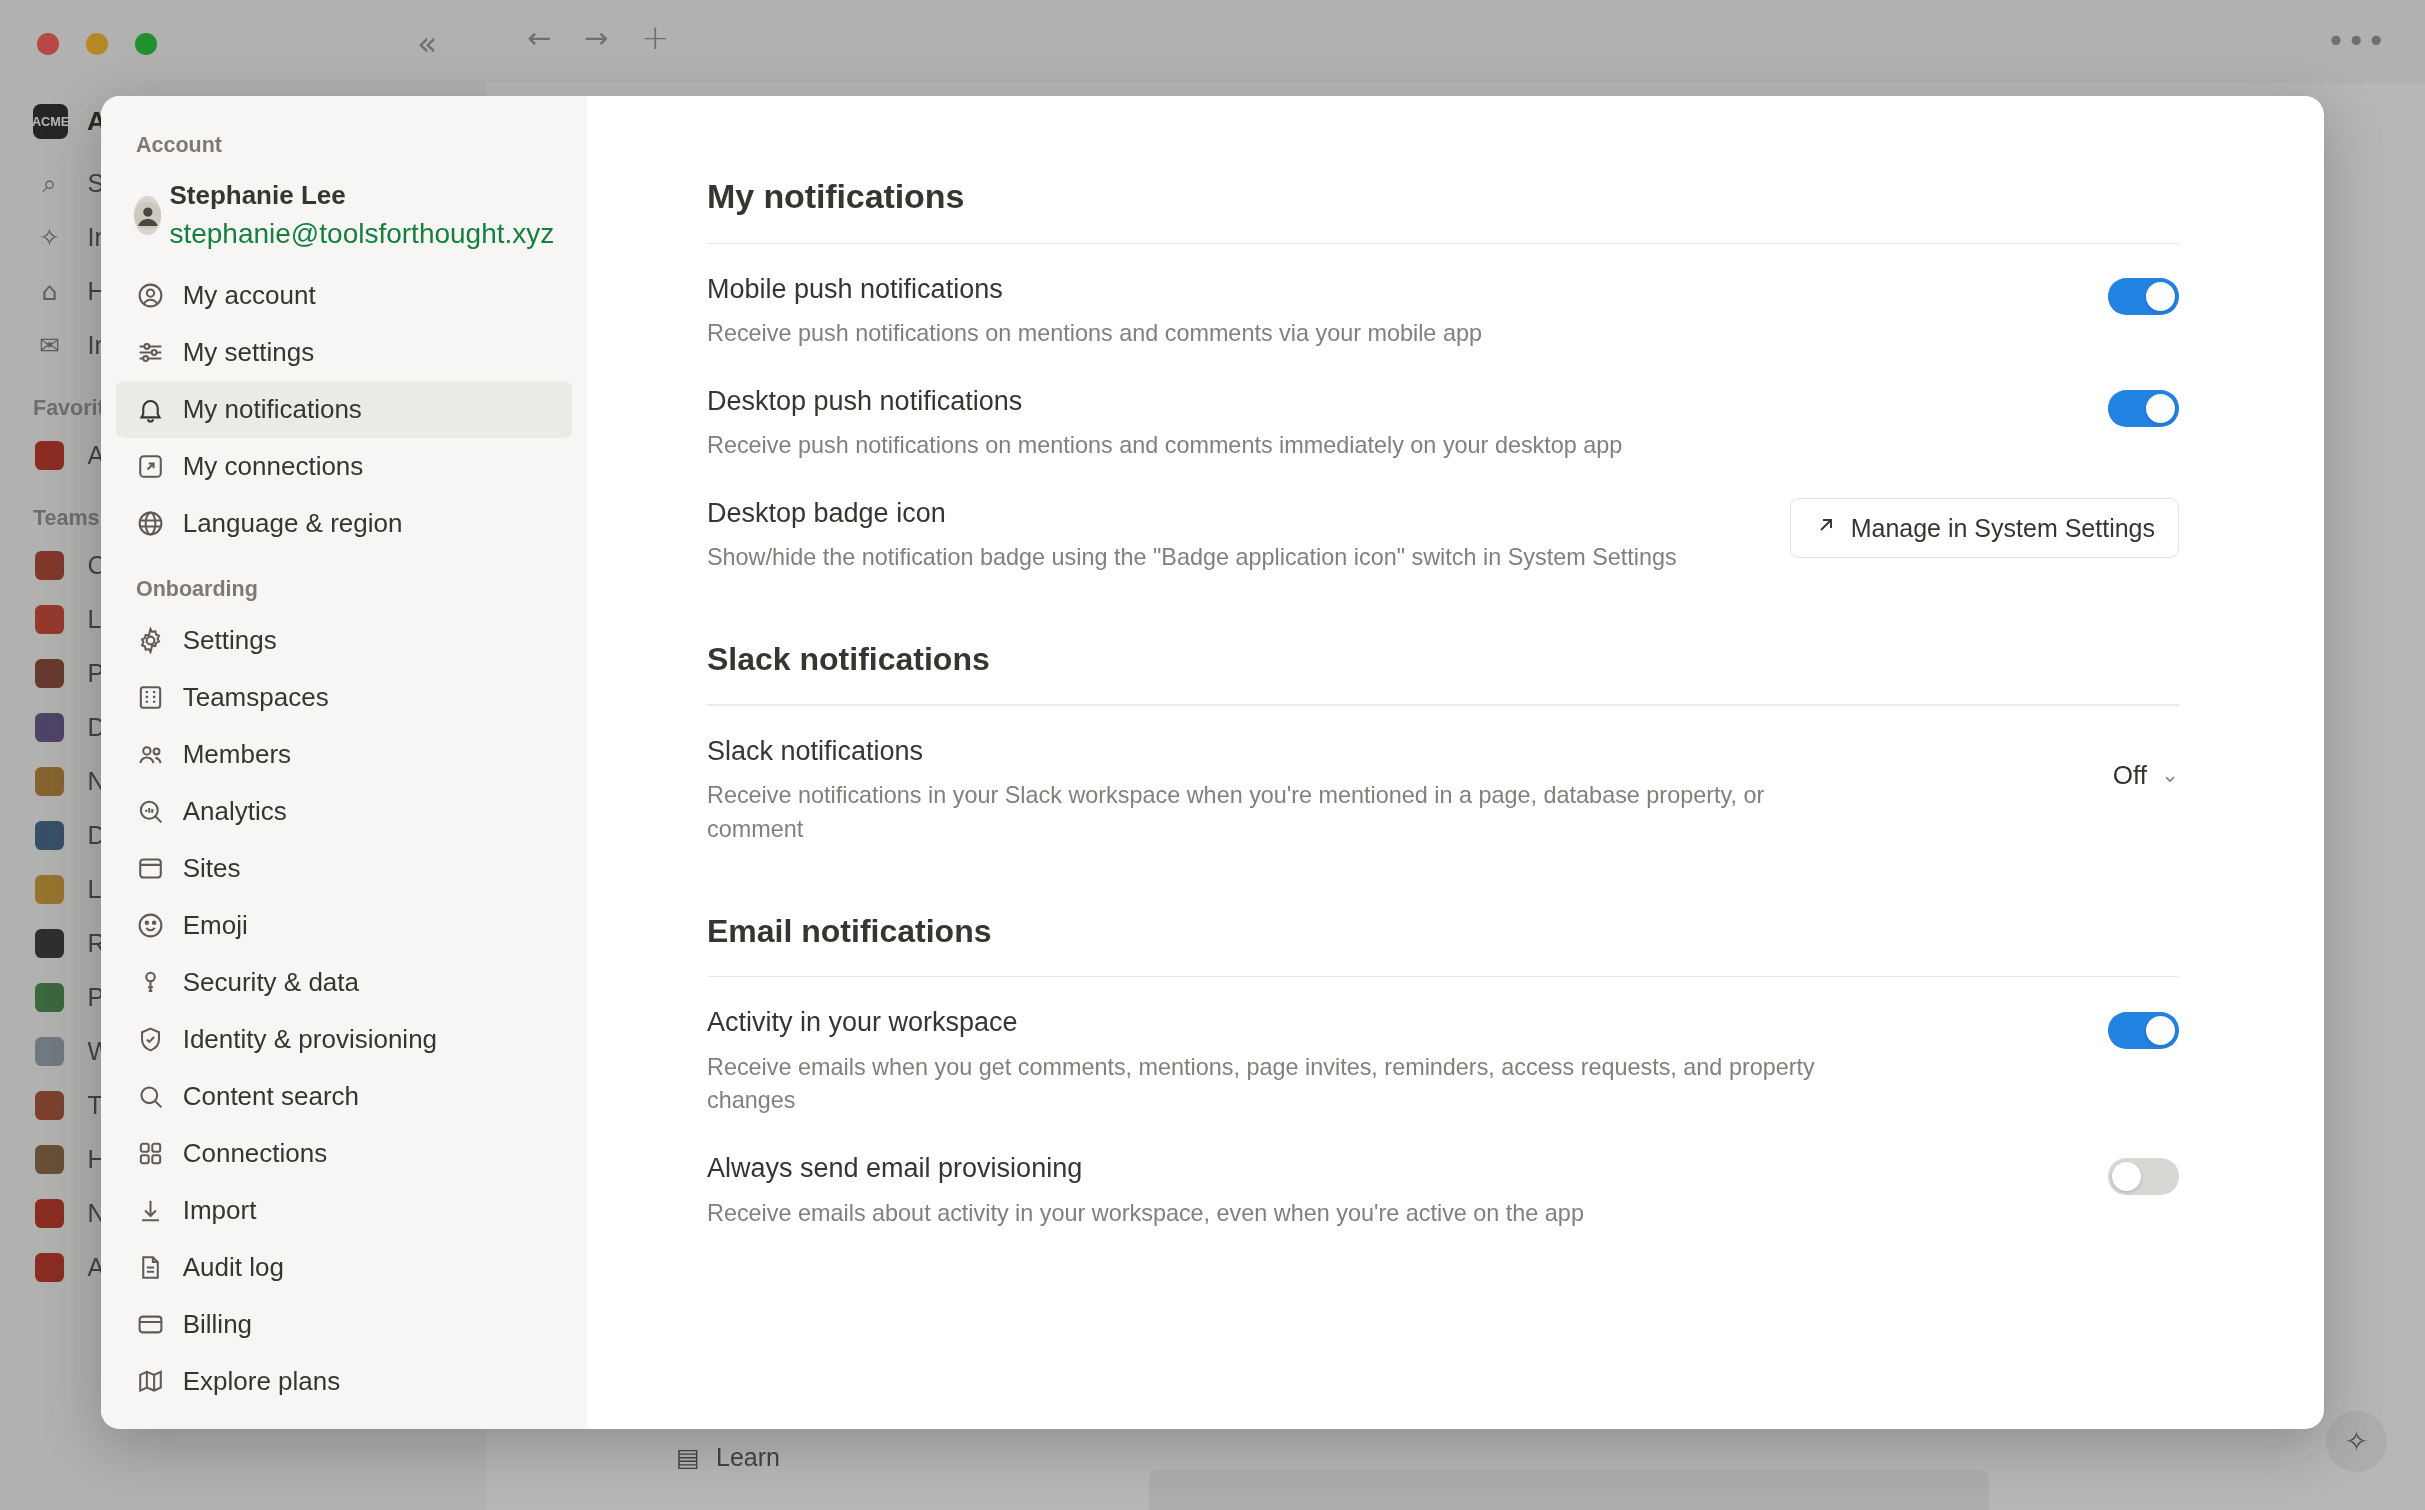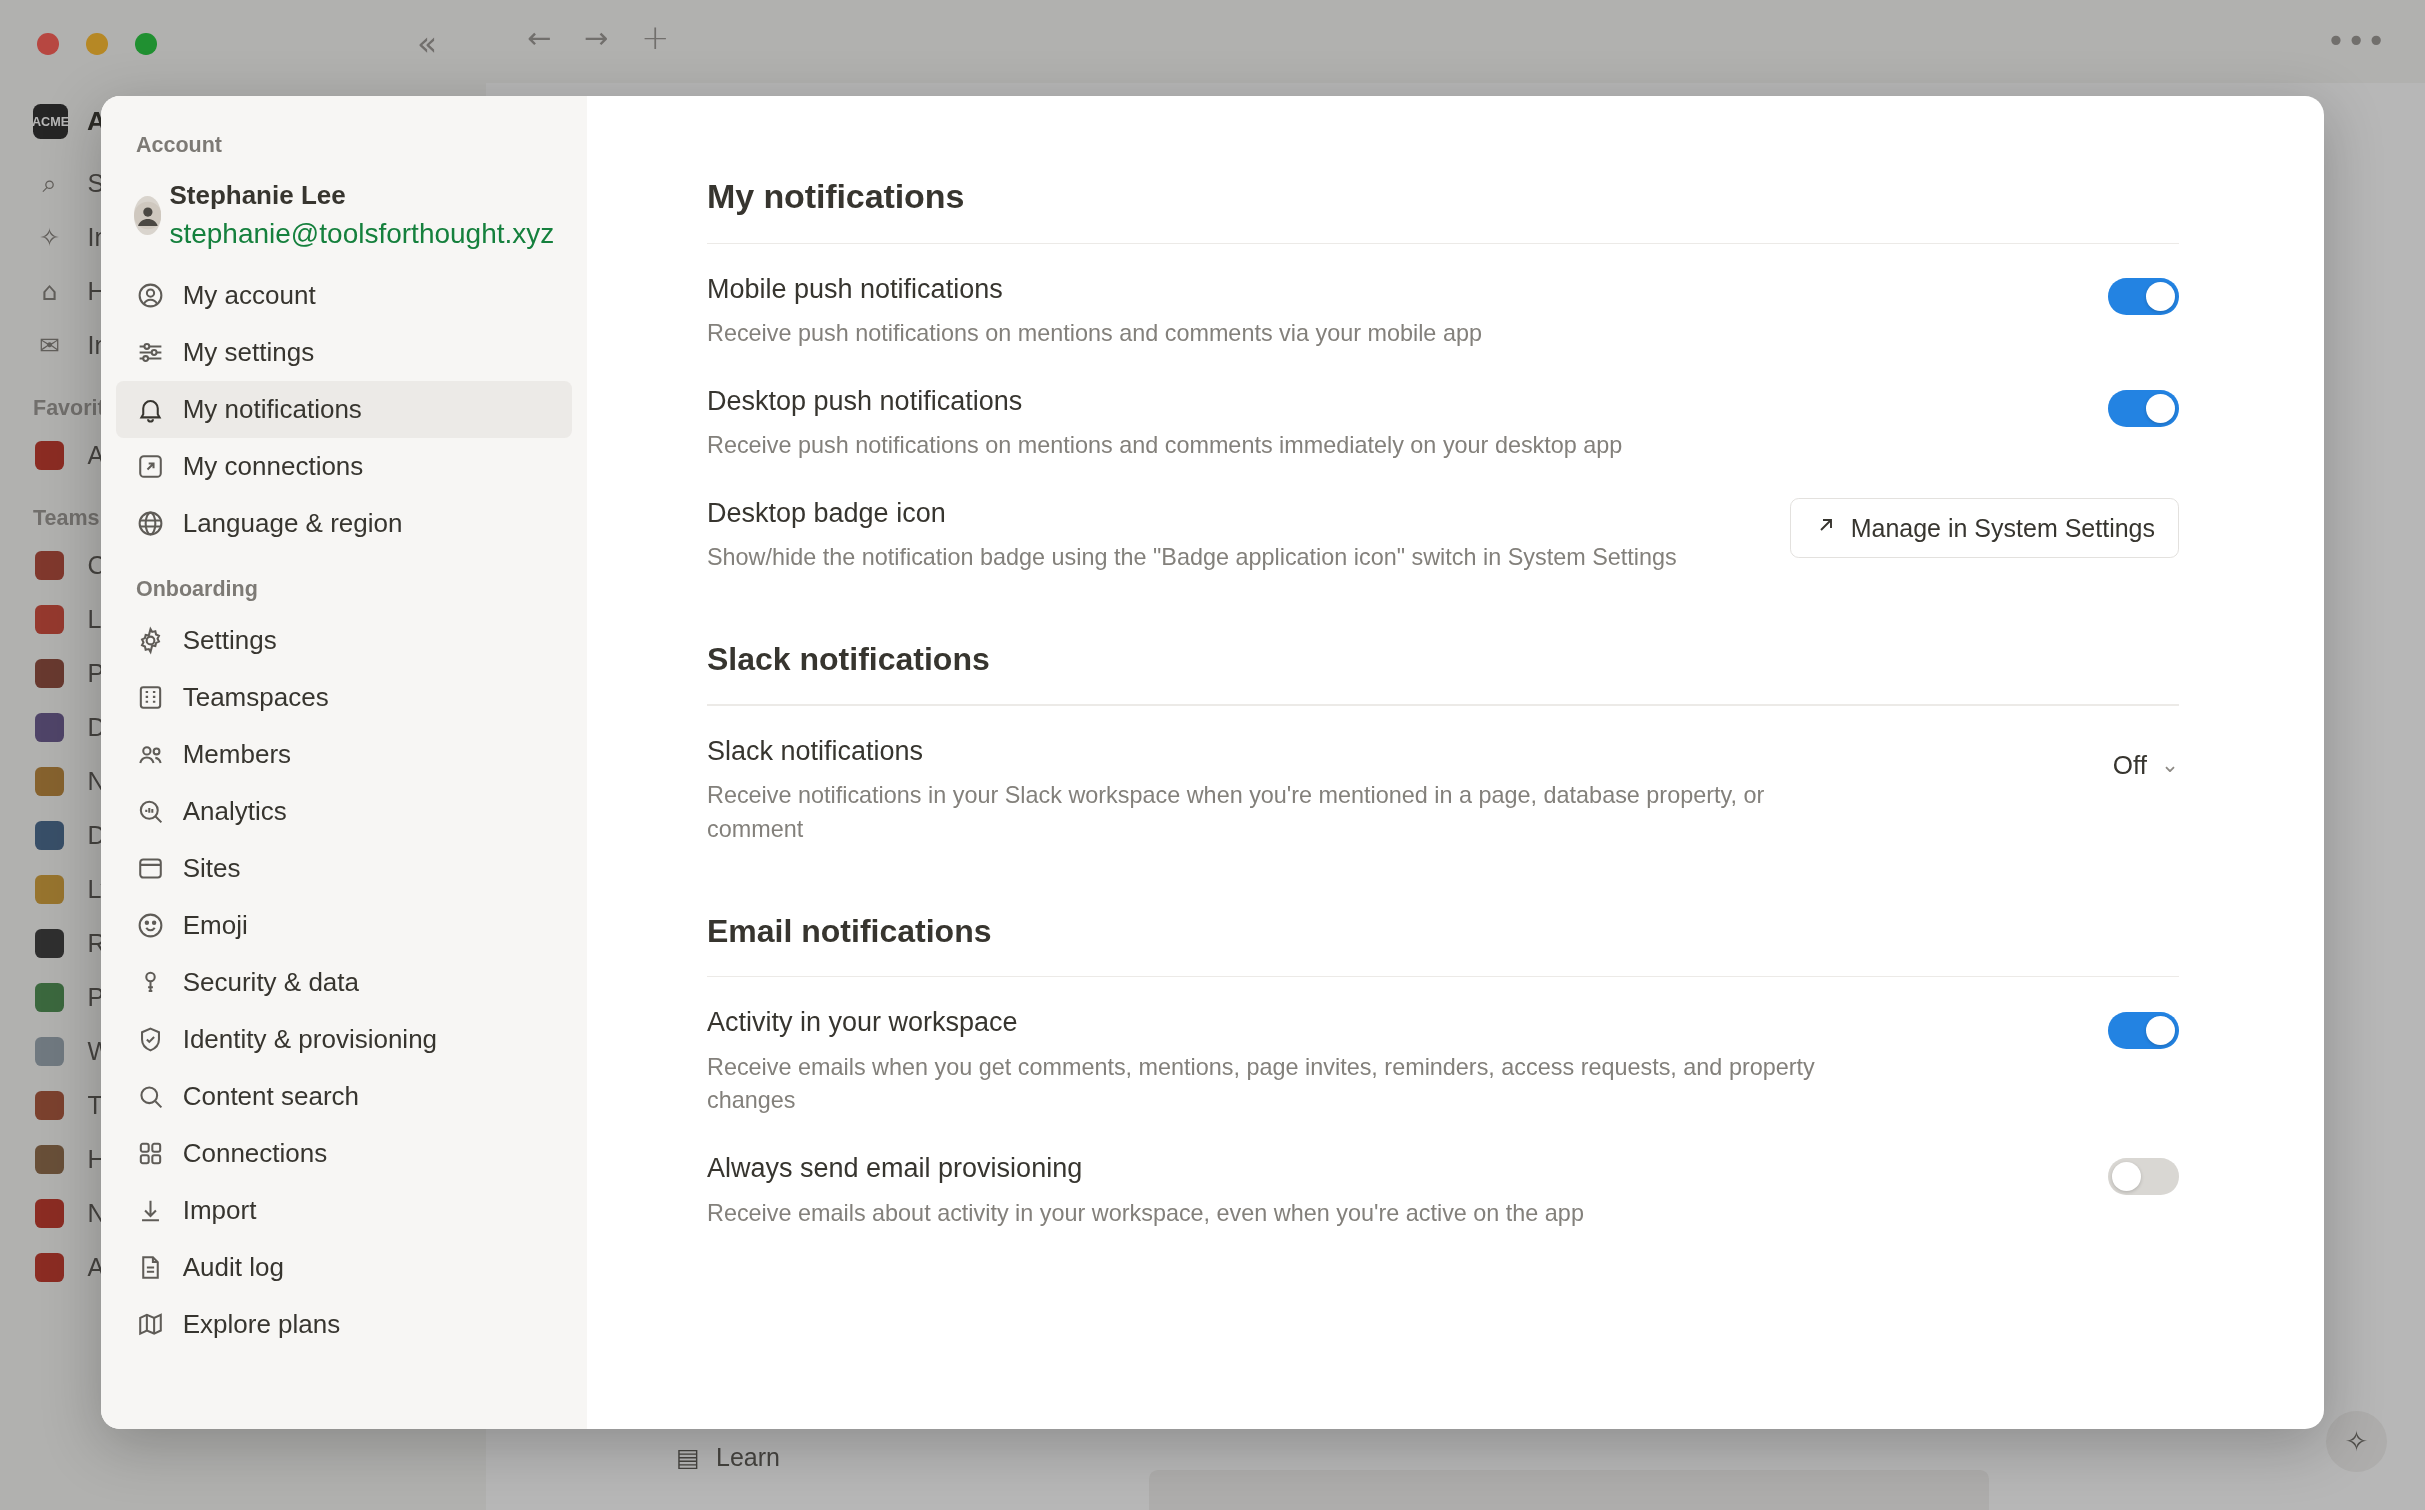--- a/index.html
+++ b/index.html
@@ -175,21 +175,21 @@
   .toggle.off .knob { left: 3.8px; }
 
   .btn-outline {
     display: flex; align-items: center; gap: 12.6px;
     border: 1.3px solid #e3e1de; border-radius: 8.8px;
     padding: 14px 23px; font-size: 25px; color: #37352f;
     background: #fff; white-space: nowrap; margin-top: 2.5px;
   }
   .dropdown {
     display: flex; align-items: center; gap: 14px;
-    font-size: 26px; color: #37352f; margin-top: 16px;
+    font-size: 26px; color: #37352f; margin-top: 26px;
   }
   .dropdown .chev { color: #8d8a85; font-size: 21.5px; }
 
   .section-head {
     font-size: 32px; font-weight: 600; color: #37352f; margin-top: 61px;
   }
 </style>
 </head>
 <body>
 
@@ -532,20 +532,29 @@
     <div class="nav-item">
       <span class="nav-ico">
         <svg viewBox="0 0 24 24" fill="none" stroke="#5f5c57" stroke-width="1.7">
             <path d="M6 3.5h8l4 4v13H6z"></path>
             <path d="M14 3.5v4h4M9 12h6M9 15.5h6"></path>
           </svg>
       </span>
       <span>Audit log</span>
     </div>
 
+    <div class="nav-item">
+      <span class="nav-ico">
+        <svg viewBox="0 0 24 24" fill="none" stroke="#5f5c57" stroke-width="1.7">
+            <rect x="3" y="5.5" width="18" height="13" rx="2.5"></rect>
+            <path d="M3 10h18"></path>
+          </svg>
+      </span>
+      <span>Billing</span>
+    </div>
 
     <div class="nav-item">
       <span class="nav-ico">
         <svg viewBox="0 0 24 24" fill="none" stroke="#5f5c57" stroke-width="1.7">
             <path d="M3.5 6.5l5.5-2.5 6 2.5 5.5-2.5v13l-5.5 2.5-6-2.5-5.5 2.5z"></path>
             <path d="M9 4v13M15 6.5v13"></path>
           </svg>
       </span>
       <span>Explore plans</span>
     </div>

